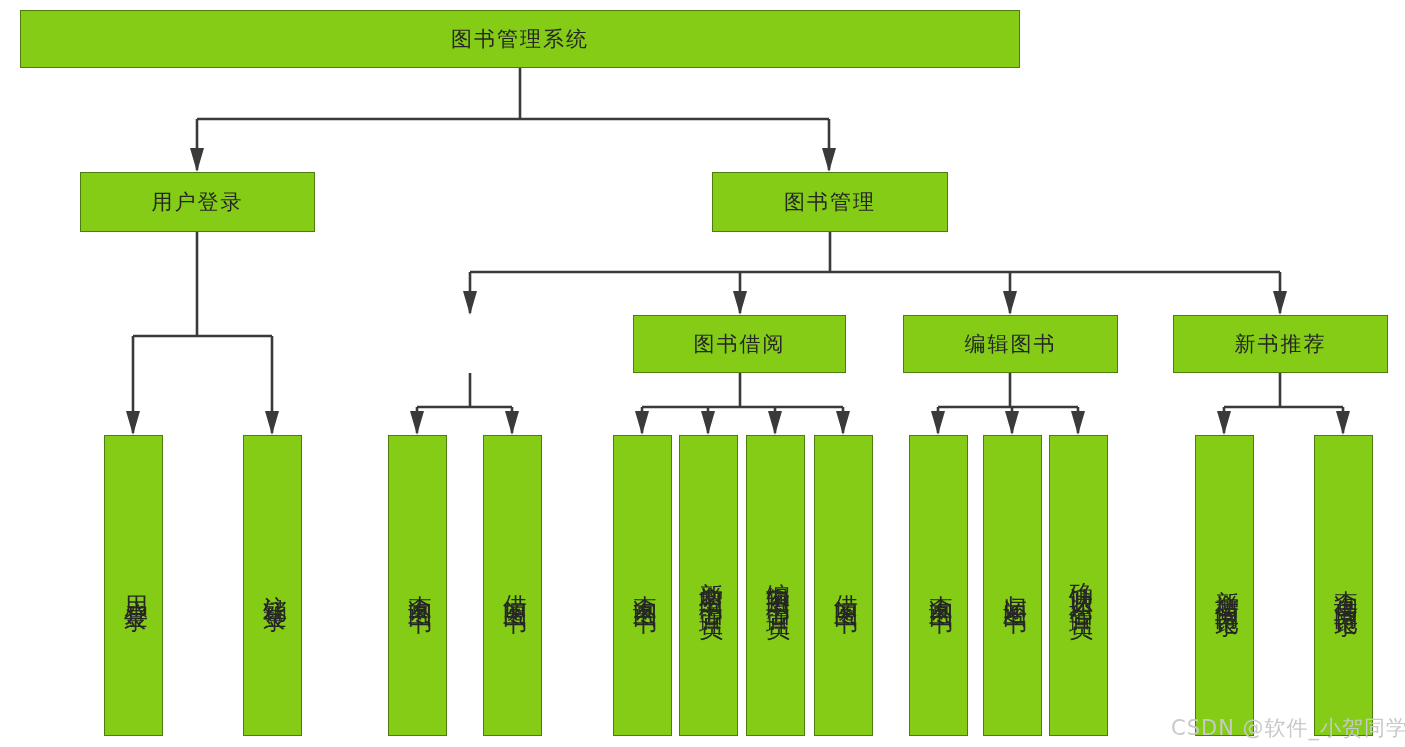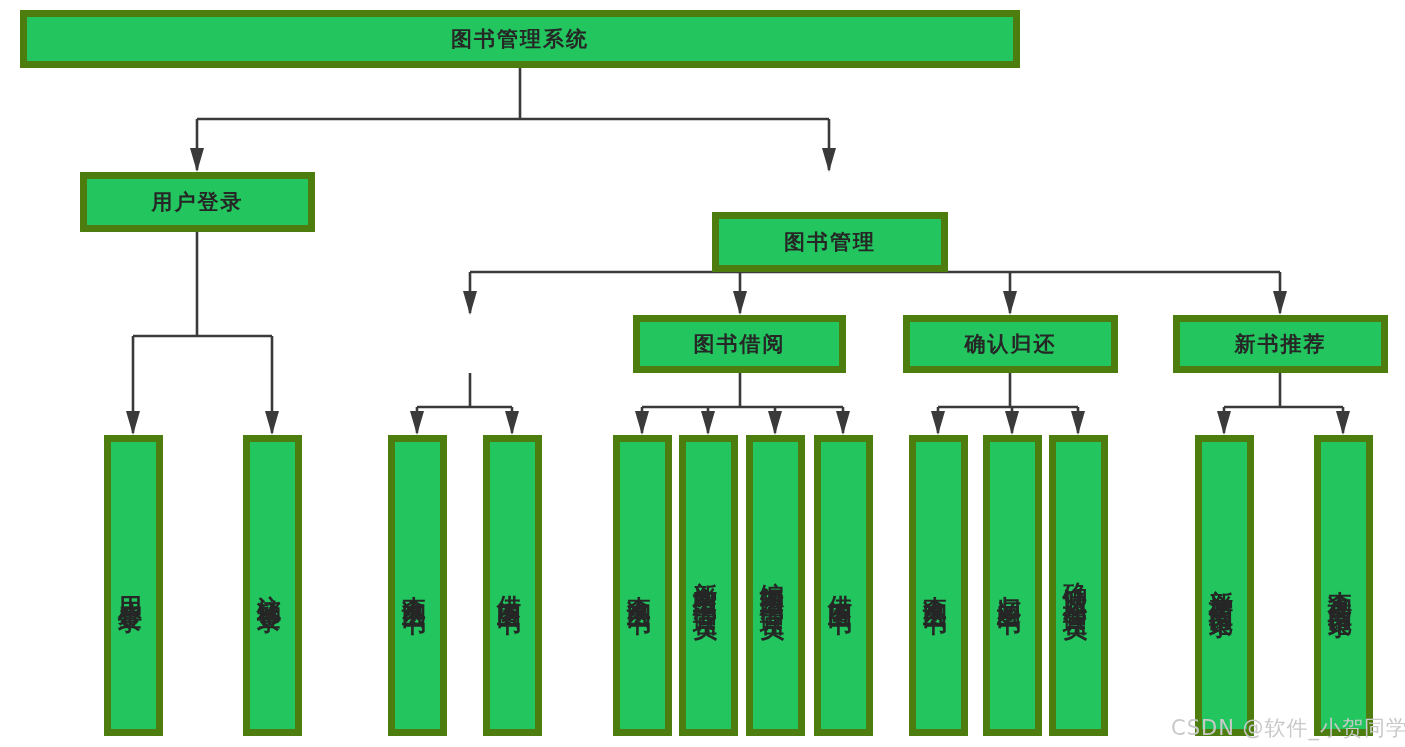--- a/index.html
+++ b/index.html
@@ -17,25 +17,24 @@
   }
   #connectors {
     position: absolute;
     left: 0;
     top: 0;
     z-index: 1;
   }
   .node {
     position: absolute;
     box-sizing: border-box;
-    background: #22c55e;
-    border: 7px solid #4d7c0f;
+    background: #84cc16;
+    border: 1px solid #4d7c0f;
     color: #262626;
     z-index: 2;
-    font-weight: bold;
   }
   .hbox {
     display: flex;
     align-items: center;
     justify-content: center;
     font-size: 21px;
     letter-spacing: 2px;
     white-space: nowrap;
   }
   .vbox {
@@ -130,24 +129,24 @@
       <polygon points="1005,411 1019,411 1012,435"></polygon>
       <polygon points="1071,411 1085,411 1078,435"></polygon>
       <polygon points="1217,411 1231,411 1224,435"></polygon>
       <polygon points="1336,411 1350,411 1343,435"></polygon>
     </g>
   </svg>
 
   <div class="node hbox" style="left:20px; top:10px; width:1000px; height:58px;">图书管理系统</div>
 
   <div class="node hbox" style="left:80px; top:172px; width:235px; height:60px;">用户登录</div>
-  <div class="node hbox" style="left:712px; top:172px; width:236px; height:60px;margin-top:40px;">图书管理</div>
+  <div class="node hbox" style="left:712px; top:172px; width:236px; height:60px;">图书管理</div>
 
   <div class="node hbox" style="left:633px; top:315px; width:213px; height:58px;">图书借阅</div>
-  <div class="node hbox" style="left:903px; top:315px; width:215px; height:58px;">确认归还</div>
+  <div class="node hbox" style="left:903px; top:315px; width:215px; height:58px;">编辑图书</div>
   <div class="node hbox" style="left:1173px; top:315px; width:215px; height:58px;">新书推荐</div>
 
   <div class="node vbox" style="left:104px;">用户登录</div>
   <div class="node vbox" style="left:243px;">注销登录</div>
 
   <div class="node vbox" style="left:388px;">查询图书</div>
   <div class="node vbox" style="left:483px;">借阅图书</div>
 
   <div class="node vbox" style="left:613px;">查询图书</div>
   <div class="node vbox" style="left:679px;">新增图书（管理员）</div>

